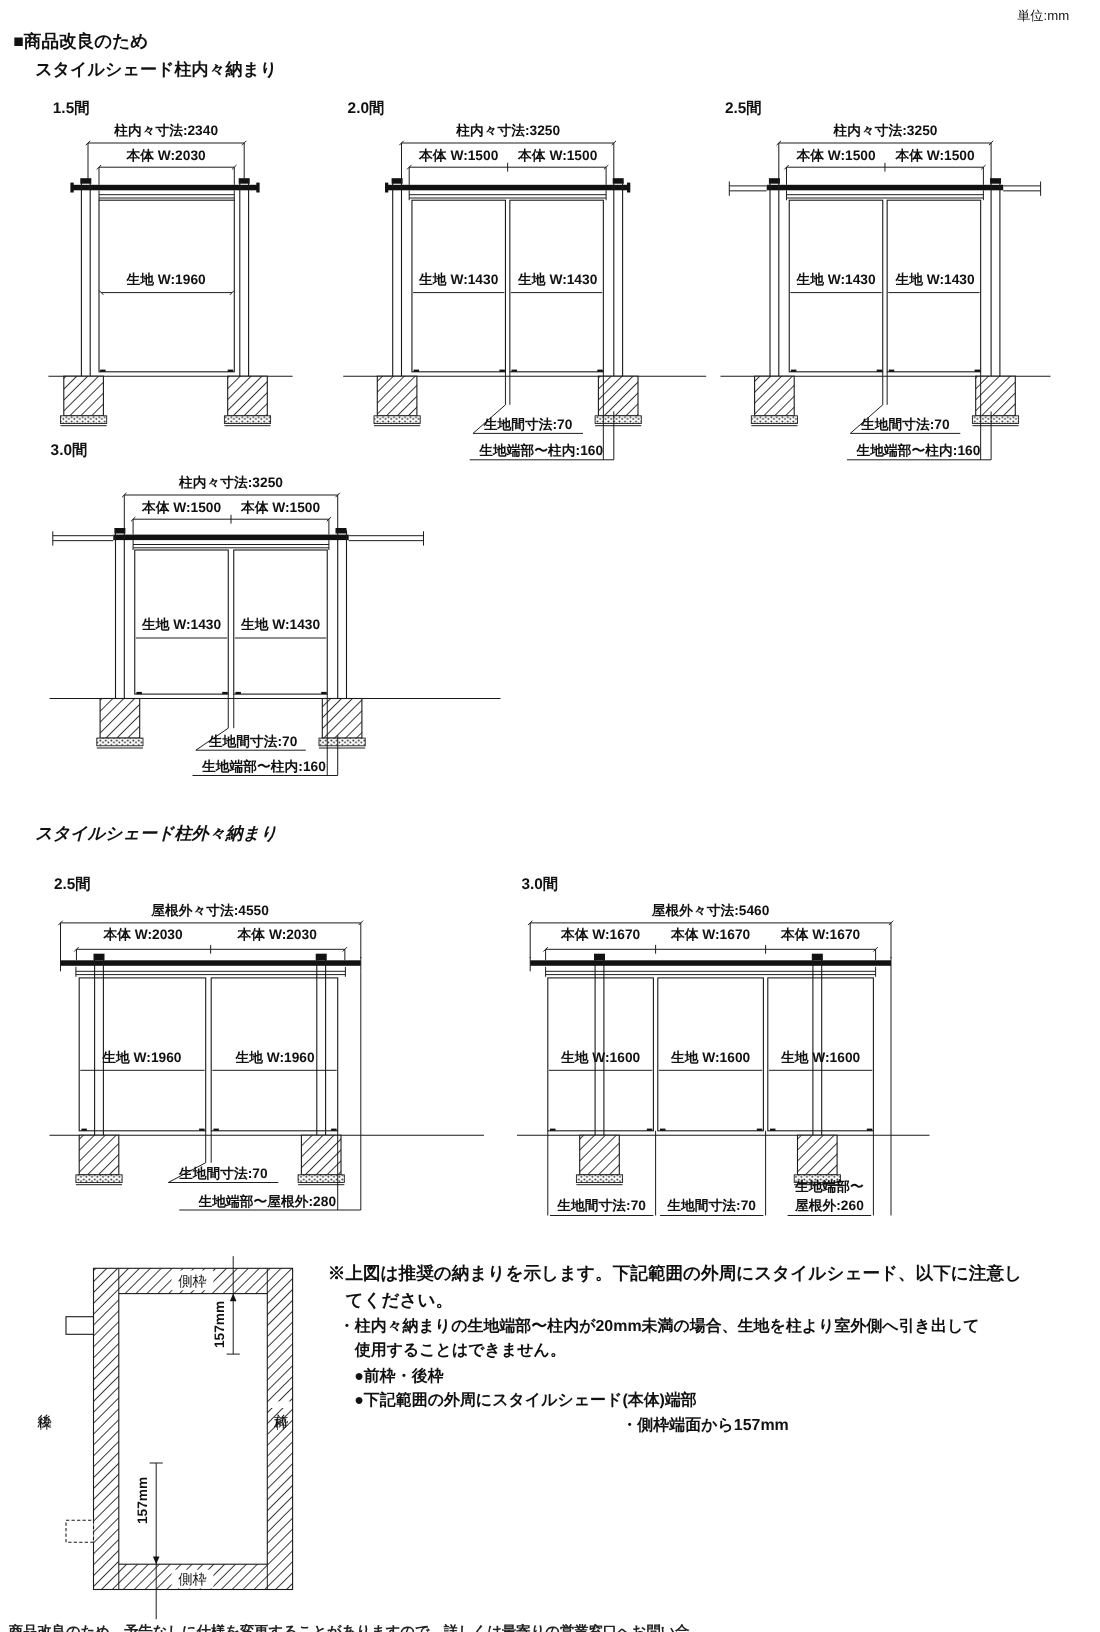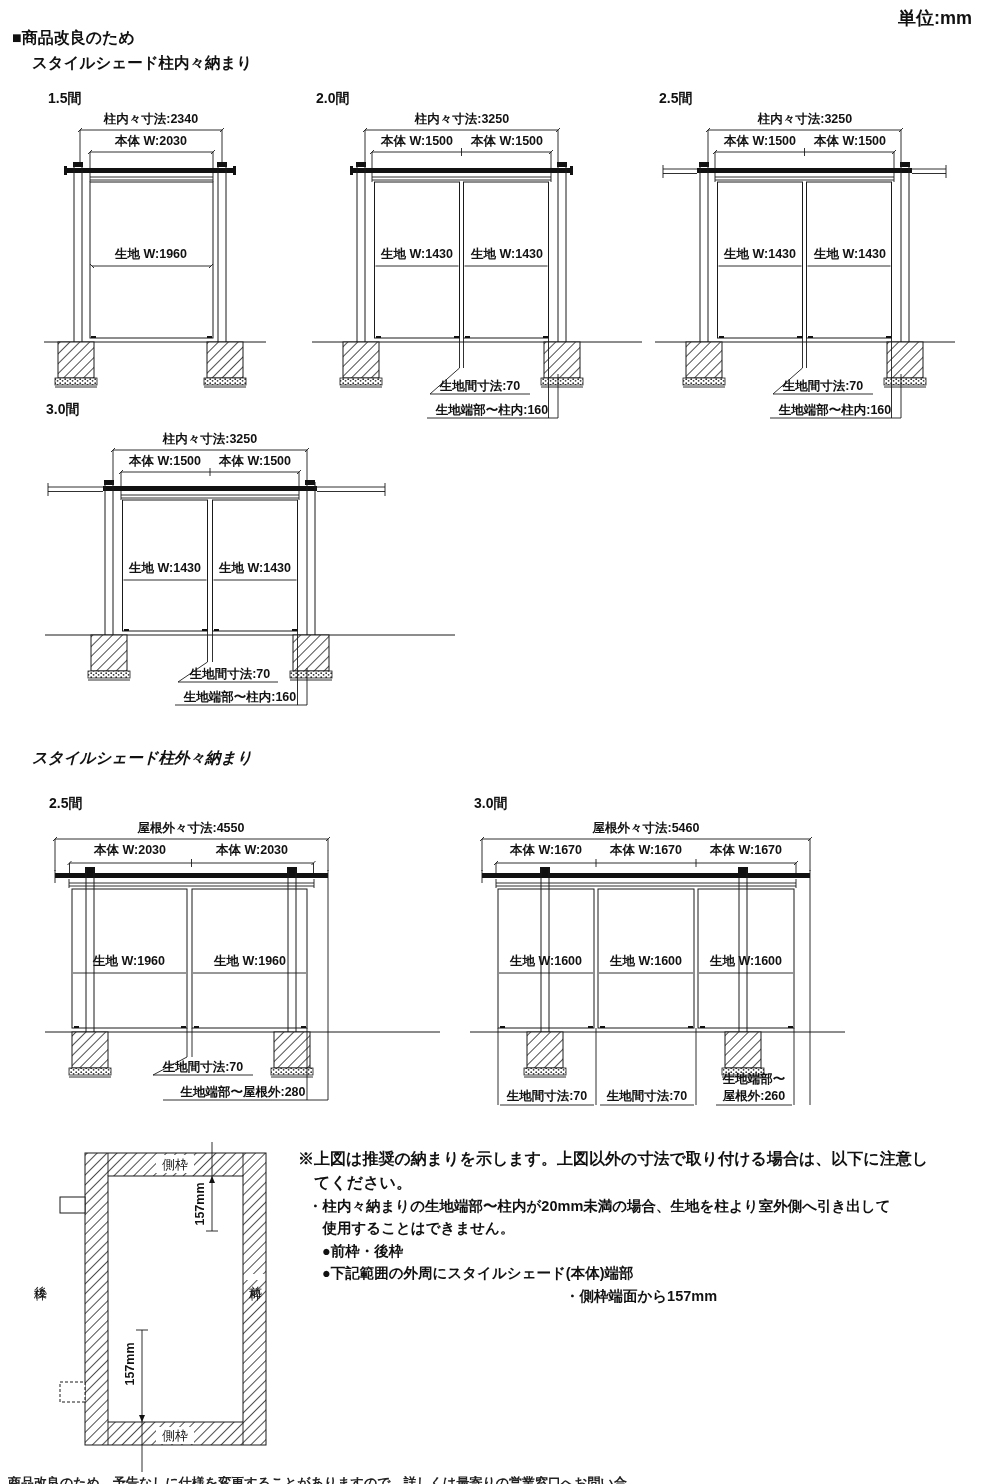--- a/index.html
+++ b/index.html
@@ -1,19 +1,19 @@
 <!DOCTYPE html>
 <html><head>
 <meta charset="utf-8">
 <style>
   html,body{margin:0;padding:0;background:#fff;}
   #page{position:relative;width:1000px;height:1484px;background:#fff;overflow:hidden;
         font-family:"Liberation Sans",sans-serif;color:#111;}
   .abs{position:absolute;}
-  .unit{top:6px;right:28px;font-size:18px;font-weight:bold;}
+  .unit{top:6px;right:28px;font-size:12px;font-weight:normal;}
   .title{top:28px;left:12px;font-size:16px;font-weight:bold;}
   .sec{left:32px;font-size:15.5px;font-weight:bold;}
   .sec1{top:53px;} .sec2{top:748px;font-style:italic;}
   svg{position:absolute;overflow:visible;}
   svg text{font-family:"Liberation Sans",sans-serif;fill:#111;}
   .dim{font-size:12.5px;font-weight:bold;}
   .sizeL{font-size:14px;font-weight:bold;}
   .ln{stroke:#1a1a1a;stroke-width:1;fill:none;}
   .thin{stroke:#1a1a1a;stroke-width:0.9;fill:none;}
   .blk{fill:#111;stroke:none;}
@@ -366,21 +366,21 @@
       <rect x="98" y="13" width="38" height="18" fill="#fff"></rect>
       <text x="117" y="27" text-anchor="middle" font-size="13">側枠</text>
       <rect x="98" y="285" width="38" height="17" fill="#fff"></rect>
       <text x="117" y="298" text-anchor="middle" font-size="13">側枠</text>
     </g>
   </svg>
   <div class="vlabel" style="left:31px;top:1274px">後枠</div>
   <div class="vlabel" style="left:246px;top:1274px">前枠</div>
 
   <div class="abs notes">
-    <div class="notes-heading">※上図は推奨の納まりを示します。上図以外の寸法で取り付ける場合は、以下に注意してください。</div>
+    <div class="notes-heading">※上図は推奨の納まりを示します。下記範囲の外周にスタイルシェード、以下に注意してください。</div>
     <div class="notes-list">
       <div class="nb1">・柱内々納まりの生地端部〜柱内が20mm未満の場合、生地を柱より室外側へ引き出して使用することはできません。</div>
       <div class="ind1">●前枠・後枠</div>
       <div class="ind1">●下記範囲の外周にスタイルシェード(本体)端部</div>
       <div class="ind2">・側枠端面から157mm</div>
     </div>
   </div>
 
   <div class="abs footer">商品改良のため、予告なしに仕様を変更することがありますので、詳しくは最寄りの営業窓口へお問い合わせください。</div>
 

